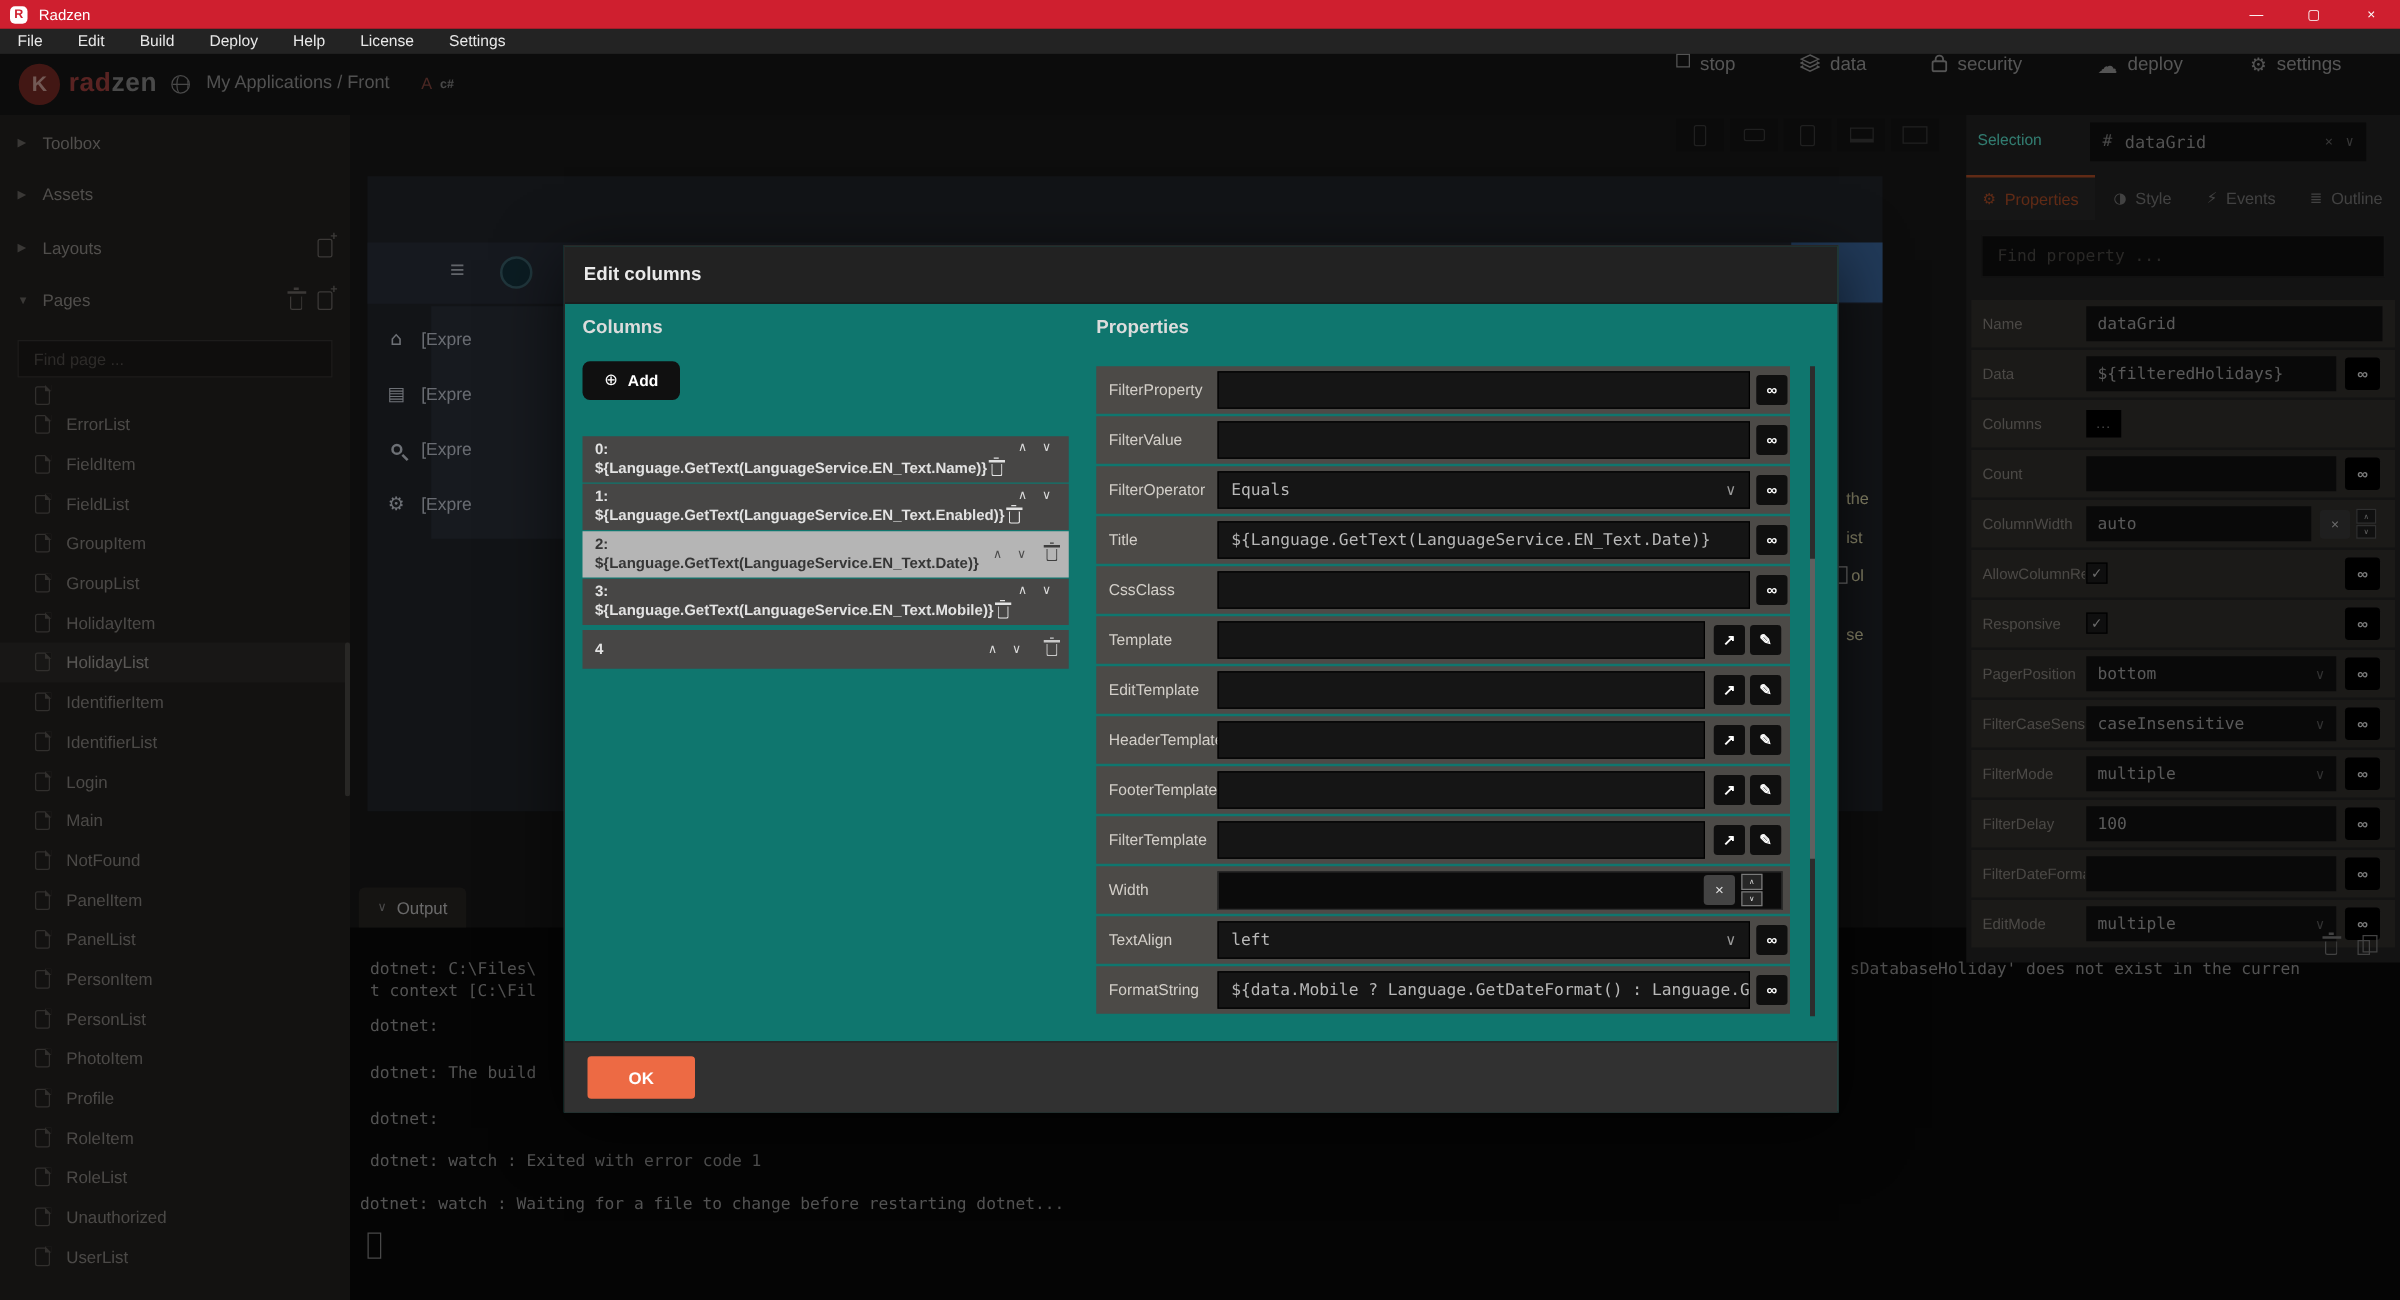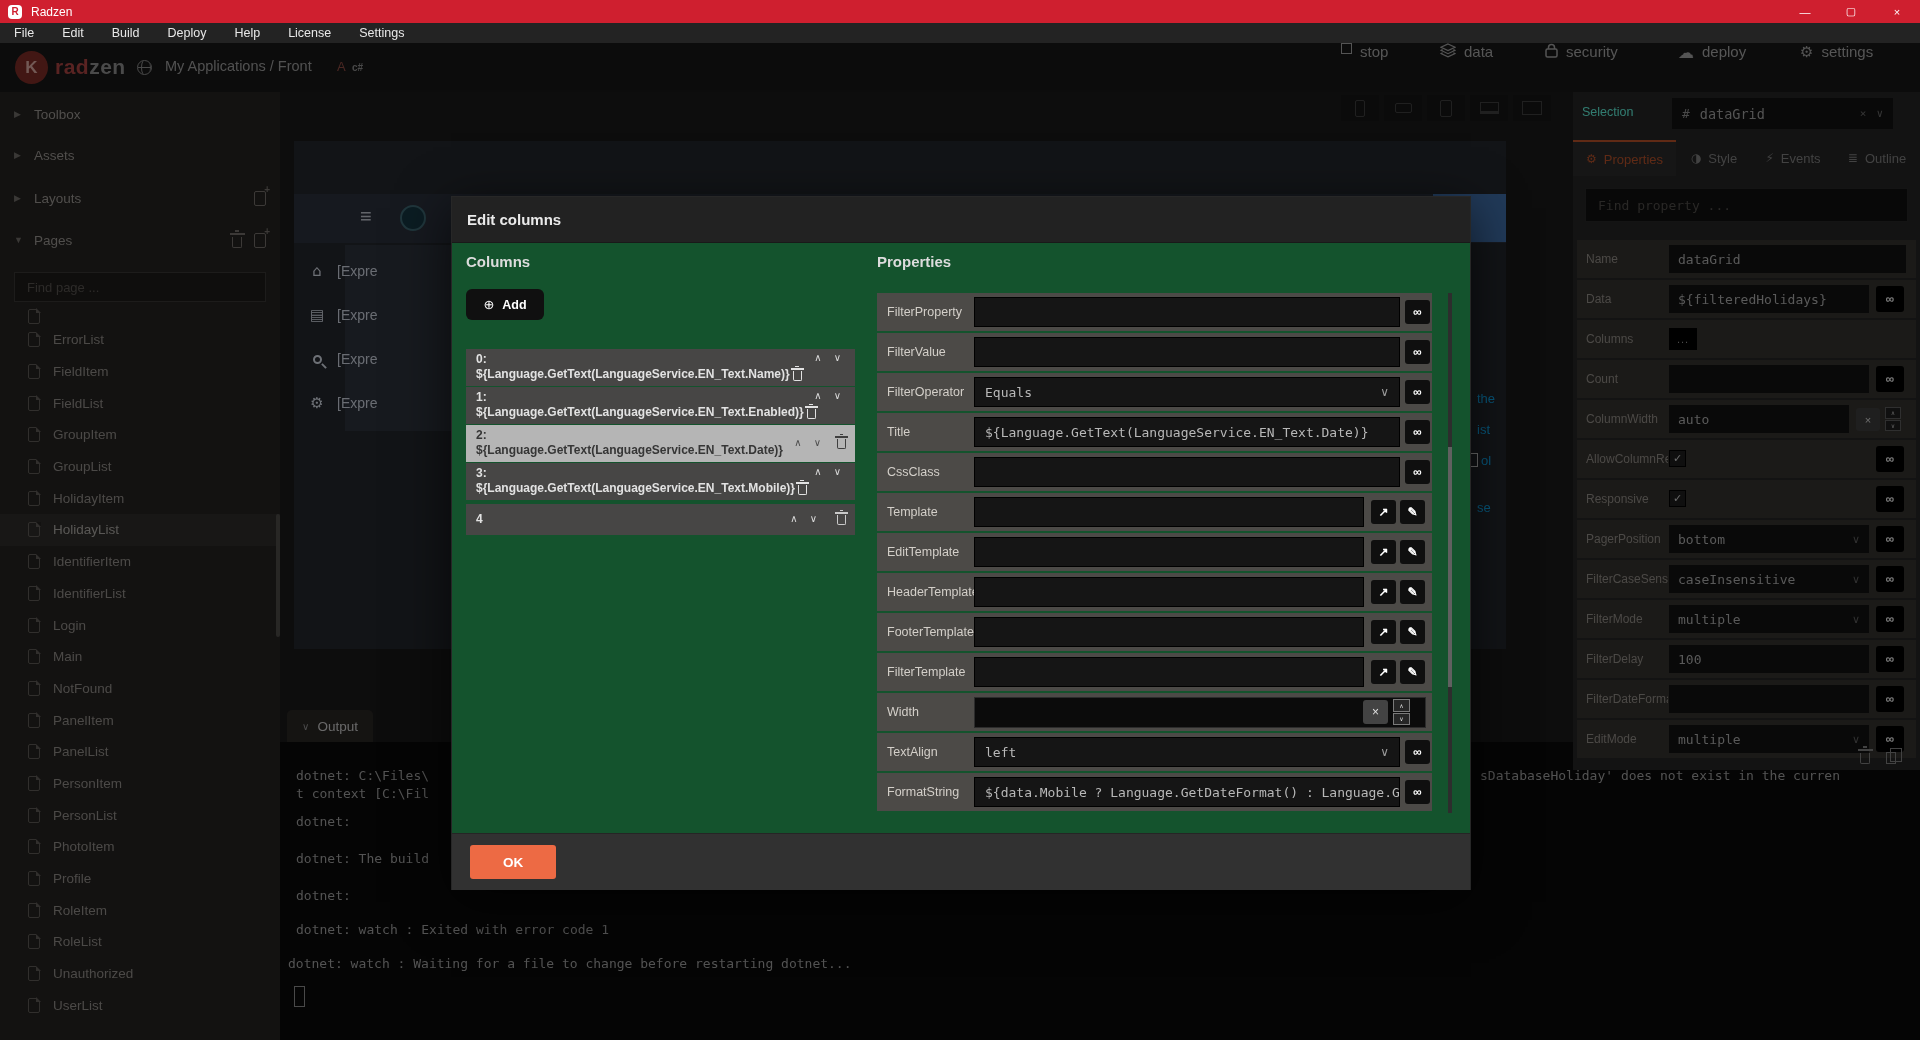--- a/index.html
+++ b/index.html
@@ -68,21 +68,21 @@
   #surface{left:14px;top:49px;width:1212px;height:508px;background:#23262d}
   #surf-head{left:0;top:53px;width:1212px;height:49px;background:#2b303b}
   .hamb{color:#b9bfc9;font-size:20px}
   .avatar{width:26px;height:26px;border-radius:50%;background:#163641;border:2px solid #3d6671}
   #profilebox{left:1139px;top:53px;width:73px;height:48px;background:#3f6ea8}
   #appside{left:51px;top:104px;width:132px;height:186px;background:#2d323c}
   .dsi{left:14px;width:118px;height:44px;display:flex;align-items:center;gap:11px;color:#c7cdd8;font-size:14px}
   .dsi .ic{width:18px;text-align:center;font-family:"DejaVu Sans",sans-serif;font-size:15px;color:#cfd5df}
   .mag{position:relative;width:9px;height:9px;border:2px solid #cfd5df;border-radius:50%;display:inline-block}
   .mag::after{content:'';position:absolute;width:2px;height:6px;background:#cfd5df;left:8px;top:6px;transform:rotate(-45deg)}
-  .frag{color:#0ea5e9;font-size:13px}
+  .frag{color:#fef9c3;font-size:13px}
   .fragbox{left:1170px;top:312px;width:14px;height:14px;border:1.5px solid #cfcfcf}
 
   
   #outtab{left:287px;top:710px;width:86px;height:32px;background:#292623;border-radius:5px 5px 0 0;
      display:flex;align-items:center;justify-content:center;gap:8px;color:#c6c6c6;font-size:13.5px;z-index:5}
   #outtab .ch{color:#8f8f8f;font-size:10px}
   #console{left:280px;top:742px;width:1640px;height:298px;background:#0a0a0a;z-index:1}
   .cline{position:absolute;color:#9d9d9d;font-size:13px;white-space:pre}
   #cursor{left:14px;top:244px;width:11px;height:21px;border:1px solid #8a8a8a}
 
@@ -118,21 +118,21 @@
   .spin{position:absolute;left:308px;top:7px;width:16px;height:24px;display:flex;flex-direction:column;gap:1px}
   .spin span{flex:1;border:1px solid #5a5a5a;background:#1f1f1f;color:#bbb;font-size:6px;display:flex;
      align-items:center;justify-content:center;font-family:"Liberation Sans",sans-serif}
   #rp-icons{left:0;top:652px;width:339px;height:24px;display:flex;justify-content:flex-end;gap:16px;
      padding-right:16px;color:#7e7e7e;align-items:center}
   .cp{position:relative;width:10px;height:12px;border:1.5px solid currentColor;margin-top:3px}
   .cp::before{content:'';position:absolute;left:3px;top:-5px;width:10px;height:12px;border:1.5px solid currentColor}
 
   
   #overlay{left:0;top:43px;width:1920px;height:997px;background:rgba(0,0,0,.47);z-index:40}
-  #modal{left:451px;top:196px;width:1020px;height:694px;background:#14532d;z-index:60;
+  #modal{left:451px;top:196px;width:1020px;height:694px;background:#0f766e;z-index:60;
      box-shadow:0 12px 50px rgba(0,0,0,.65);border:1px solid #272727}
   #modal-head{left:0;top:0;width:1018px;height:46px;background:#222;display:flex;align-items:center;
      padding-left:15px;color:#eaeaea;font-size:15px;font-weight:600;border-bottom:1px solid #191919}
   .mh2{color:#dcdcdc;font-size:15px;font-weight:600}
   #addbtn{left:14px;top:92px;width:78px;height:31px;background:#101010;border-radius:6px;color:#fff;
      display:flex;align-items:center;justify-content:center;gap:8px;font-size:12.5px;font-weight:600}
   #addbtn .plus{font-family:"DejaVu Sans",sans-serif;font-size:13px;font-weight:normal}
   .citem{left:14px;width:389px;height:37px;background:#474645;color:#e2e2e2}
   .citem .idx{position:absolute;left:10px;top:3px;font-size:12px;font-weight:700}
   .citem .expr{position:absolute;left:10px;top:18px;font-size:12px;font-weight:700;display:flex;align-items:flex-start;gap:3px;white-space:nowrap}

